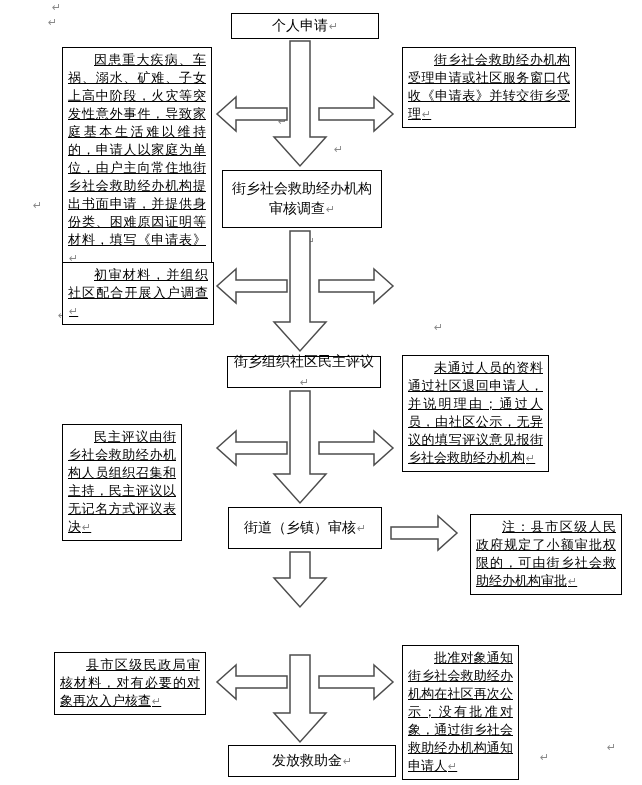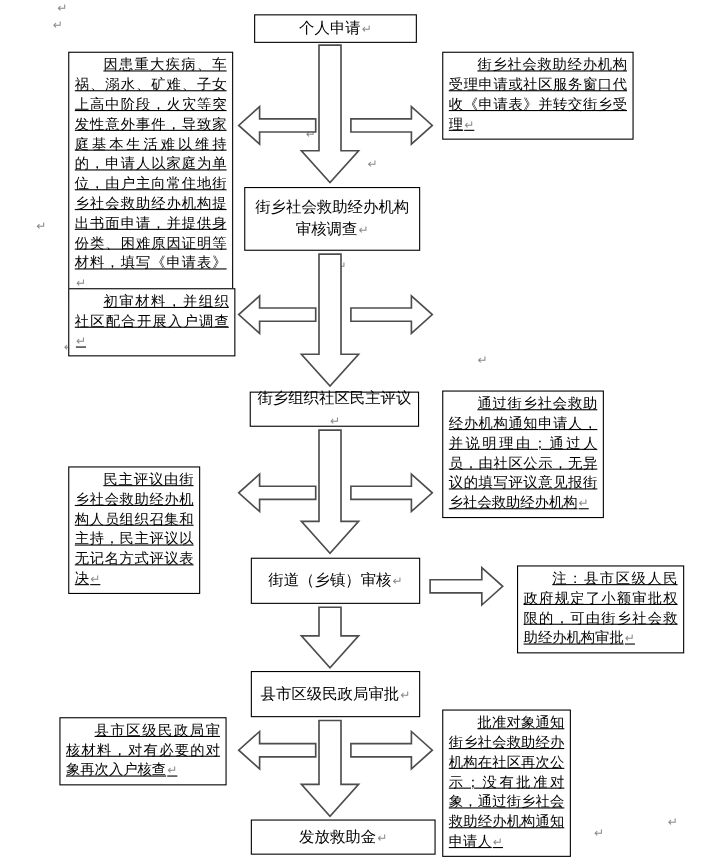--- a/index.html
+++ b/index.html
@@ -51,23 +51,20 @@
   </div>
 
   <div class="box center" style="left:227px;top:356px;width:154px;height:32px">
     <span><span>街乡组织社区民主评议</span><span class="ret">↵</span></span>
   </div>
 
   <div class="box center" style="left:228px;top:507px;width:154px;height:42px">
     <span><span>街道（乡镇）审核</span><span class="ret">↵</span></span>
   </div>
 
-  <div class="box center" style="left:228px;top:610px;width:154px;height:42px">
-    <span><span>县市区级民政局审批</span><span class="ret">↵</span></span>
-  </div>
 
   <div class="box center" style="left:228px;top:745px;width:168px;height:32px">
     <span><span>发放救助金</span><span class="ret">↵</span></span>
   </div>
 
   <div class="box side" style="left:62px;top:47px;width:150px">
     <span>因患重大疾病、车祸、溺水、矿难、子女上高中阶段，火灾等突发性意外事件，导致家庭基本生活难以维持的，申请人以家庭为单位，由户主向常住地街乡社会救助经办机构提出书面申请，并提供身份类、困难原因证明等材料，填写《申请表》</span><span class="ret">↵</span>
   </div>
 
   <div class="box side" style="left:62px;top:262px;width:152px">
@@ -81,21 +78,21 @@
   <div class="box side" style="left:54px;top:652px;width:152px">
     <span>县市区级民政局审核材料，对有必要的对象再次入户核查</span><span class="ret">↵</span>
   </div>
 
   <div class="box side" style="left:402px;top:47px;width:174px">
     <span>街乡社会救助经办机构受理申请或社区服务窗口代收《申请表》并转交街乡受理</span><span class="ret">↵</span>
   </div>
 
 
   <div class="box side" style="left:402px;top:355px;width:147px">
-    <span>通过街乡社会救助经办机构通知申请人，并说明理由；通过人员，由社区公示，无异议的填写评议意见报街乡社会救助经办机构</span><span class="ret">↵</span>
+    <span>未通过人员的资料通过社区退回申请人，并说明理由；通过人员，由社区公示，无异议的填写评议意见报街乡社会救助经办机构</span><span class="ret">↵</span>
   </div>
 
   <div class="box side" style="left:470px;top:514px;width:152px">
     <span>注：县市区级人民政府规定了小额审批权限的，可由街乡社会救助经办机构审批</span><span class="ret">↵</span>
   </div>
 
   <div class="box side" style="left:402px;top:645px;width:117px">
     <span>批准对象通知街乡社会救助经办机构在社区再次公示；没有批准对象，通过街乡社会救助经办机构通知申请人</span><span class="ret">↵</span>
   </div>
 

